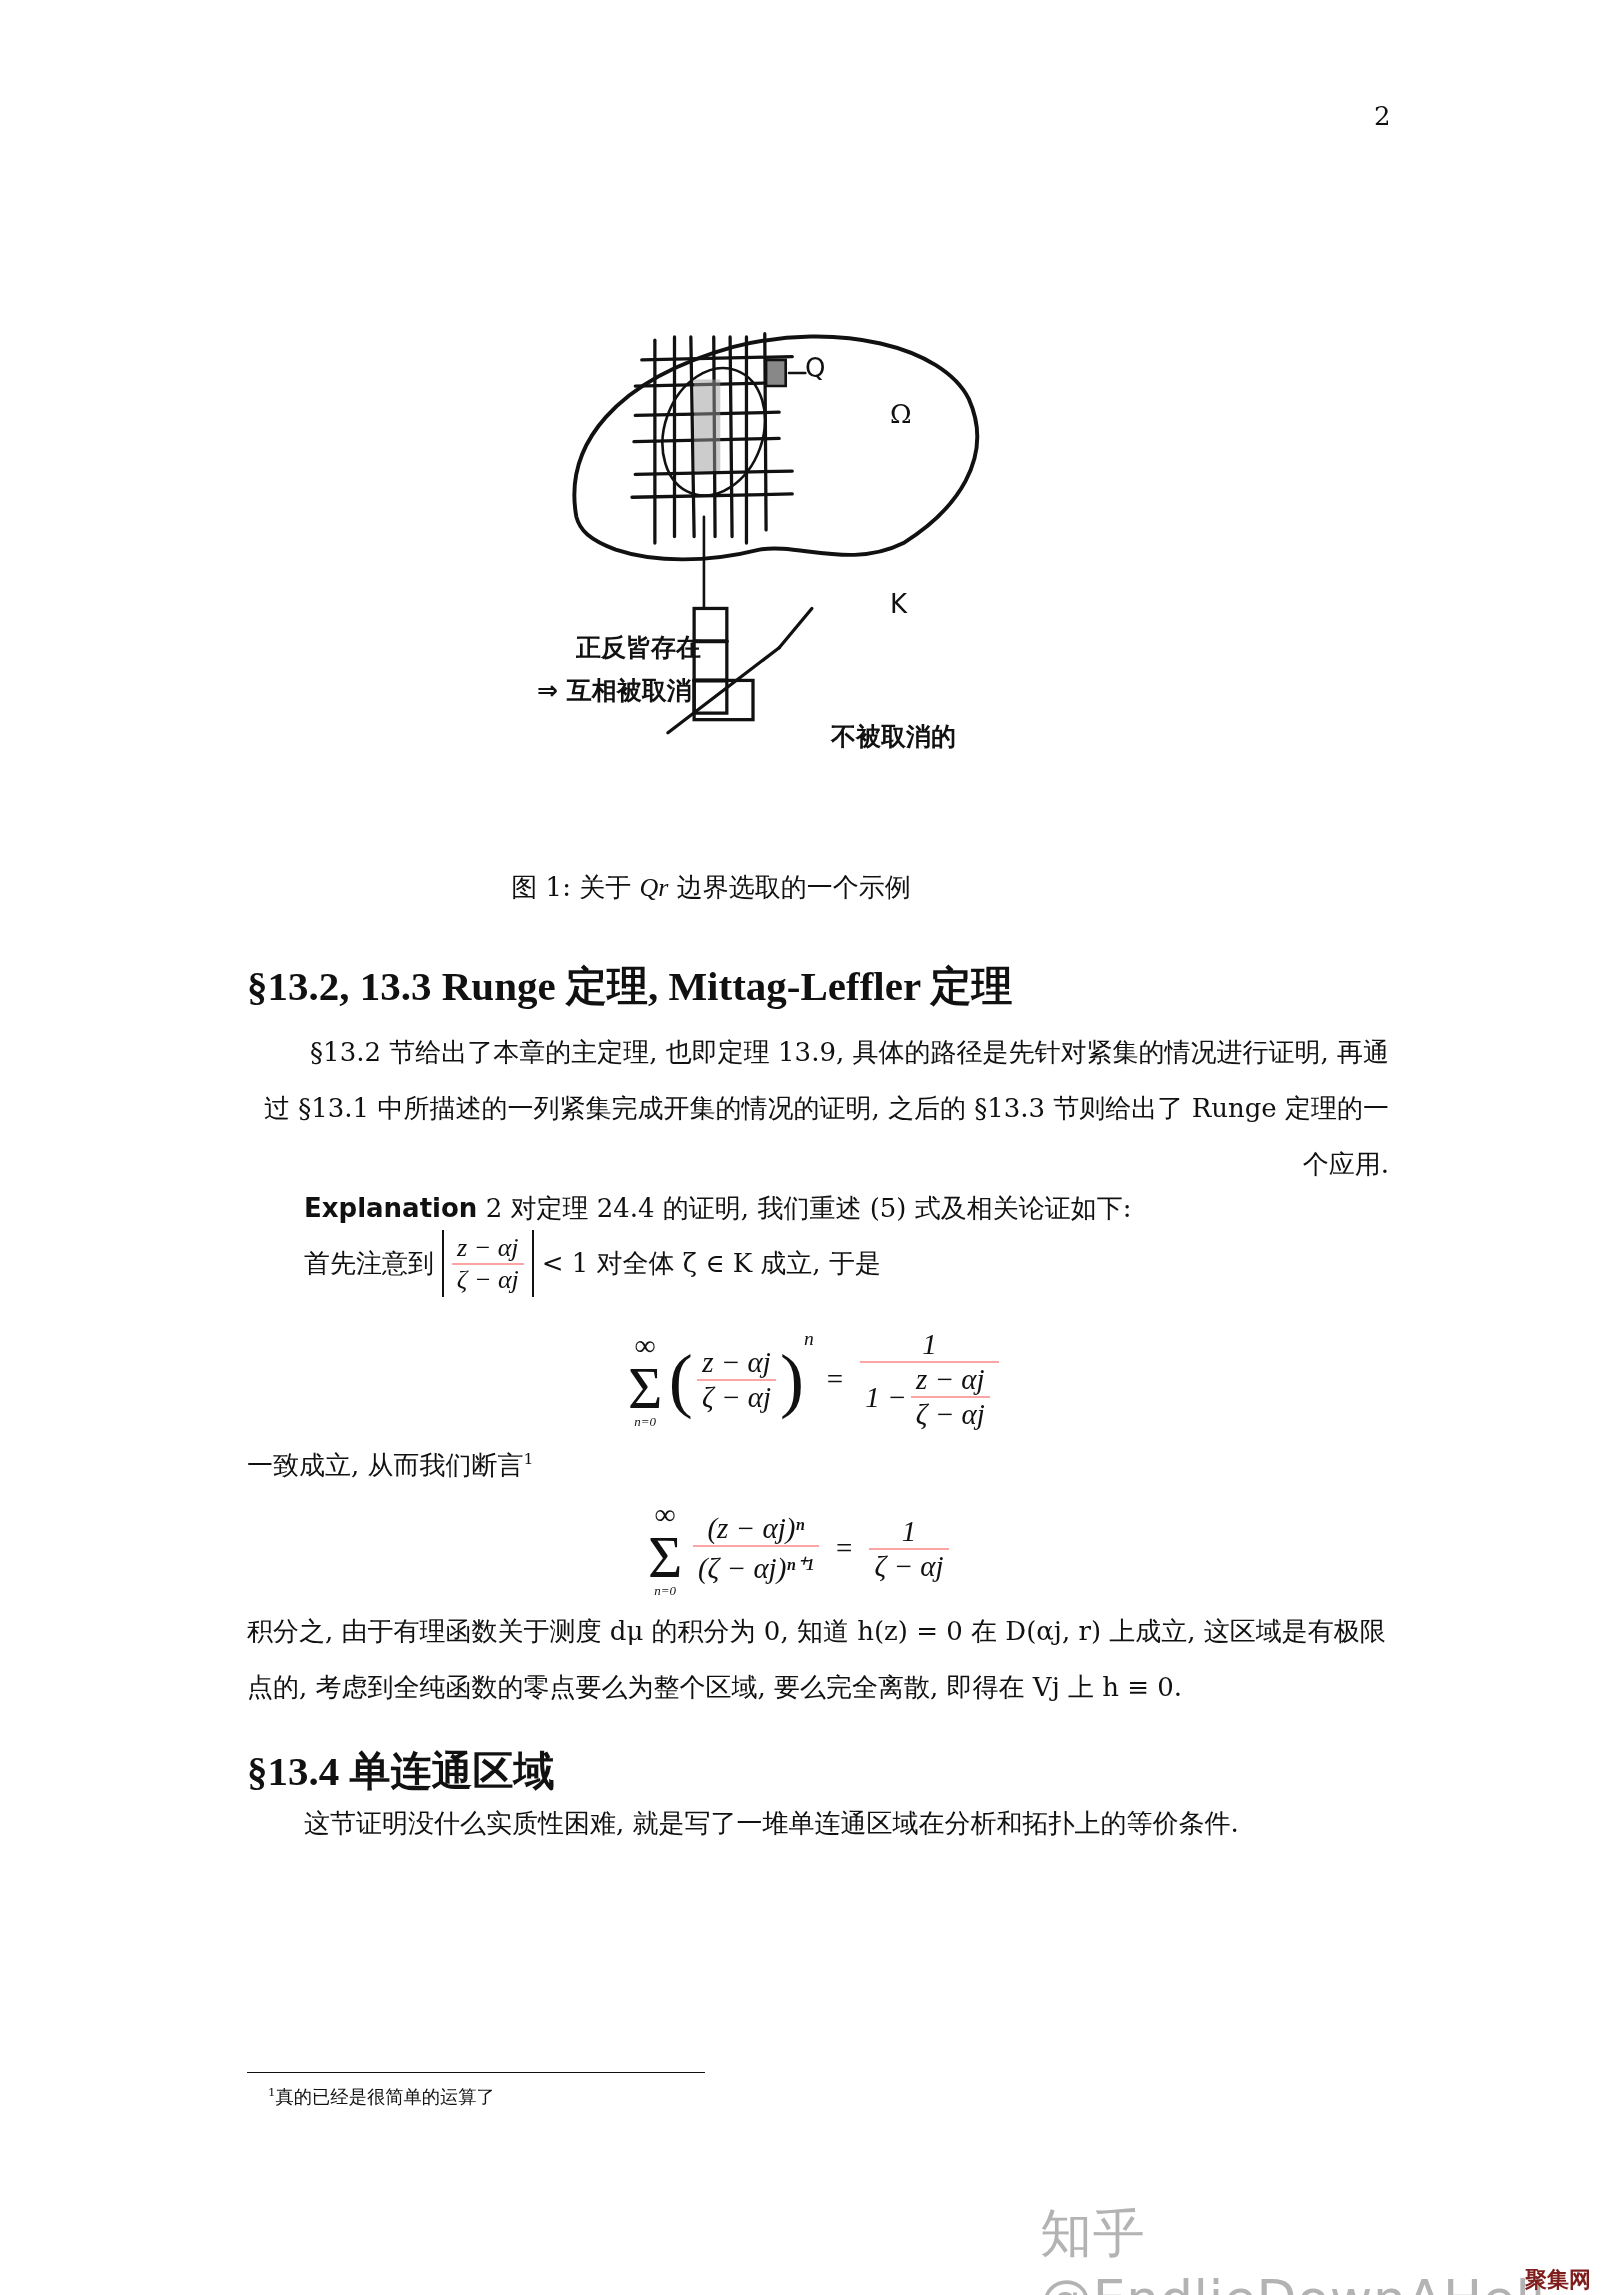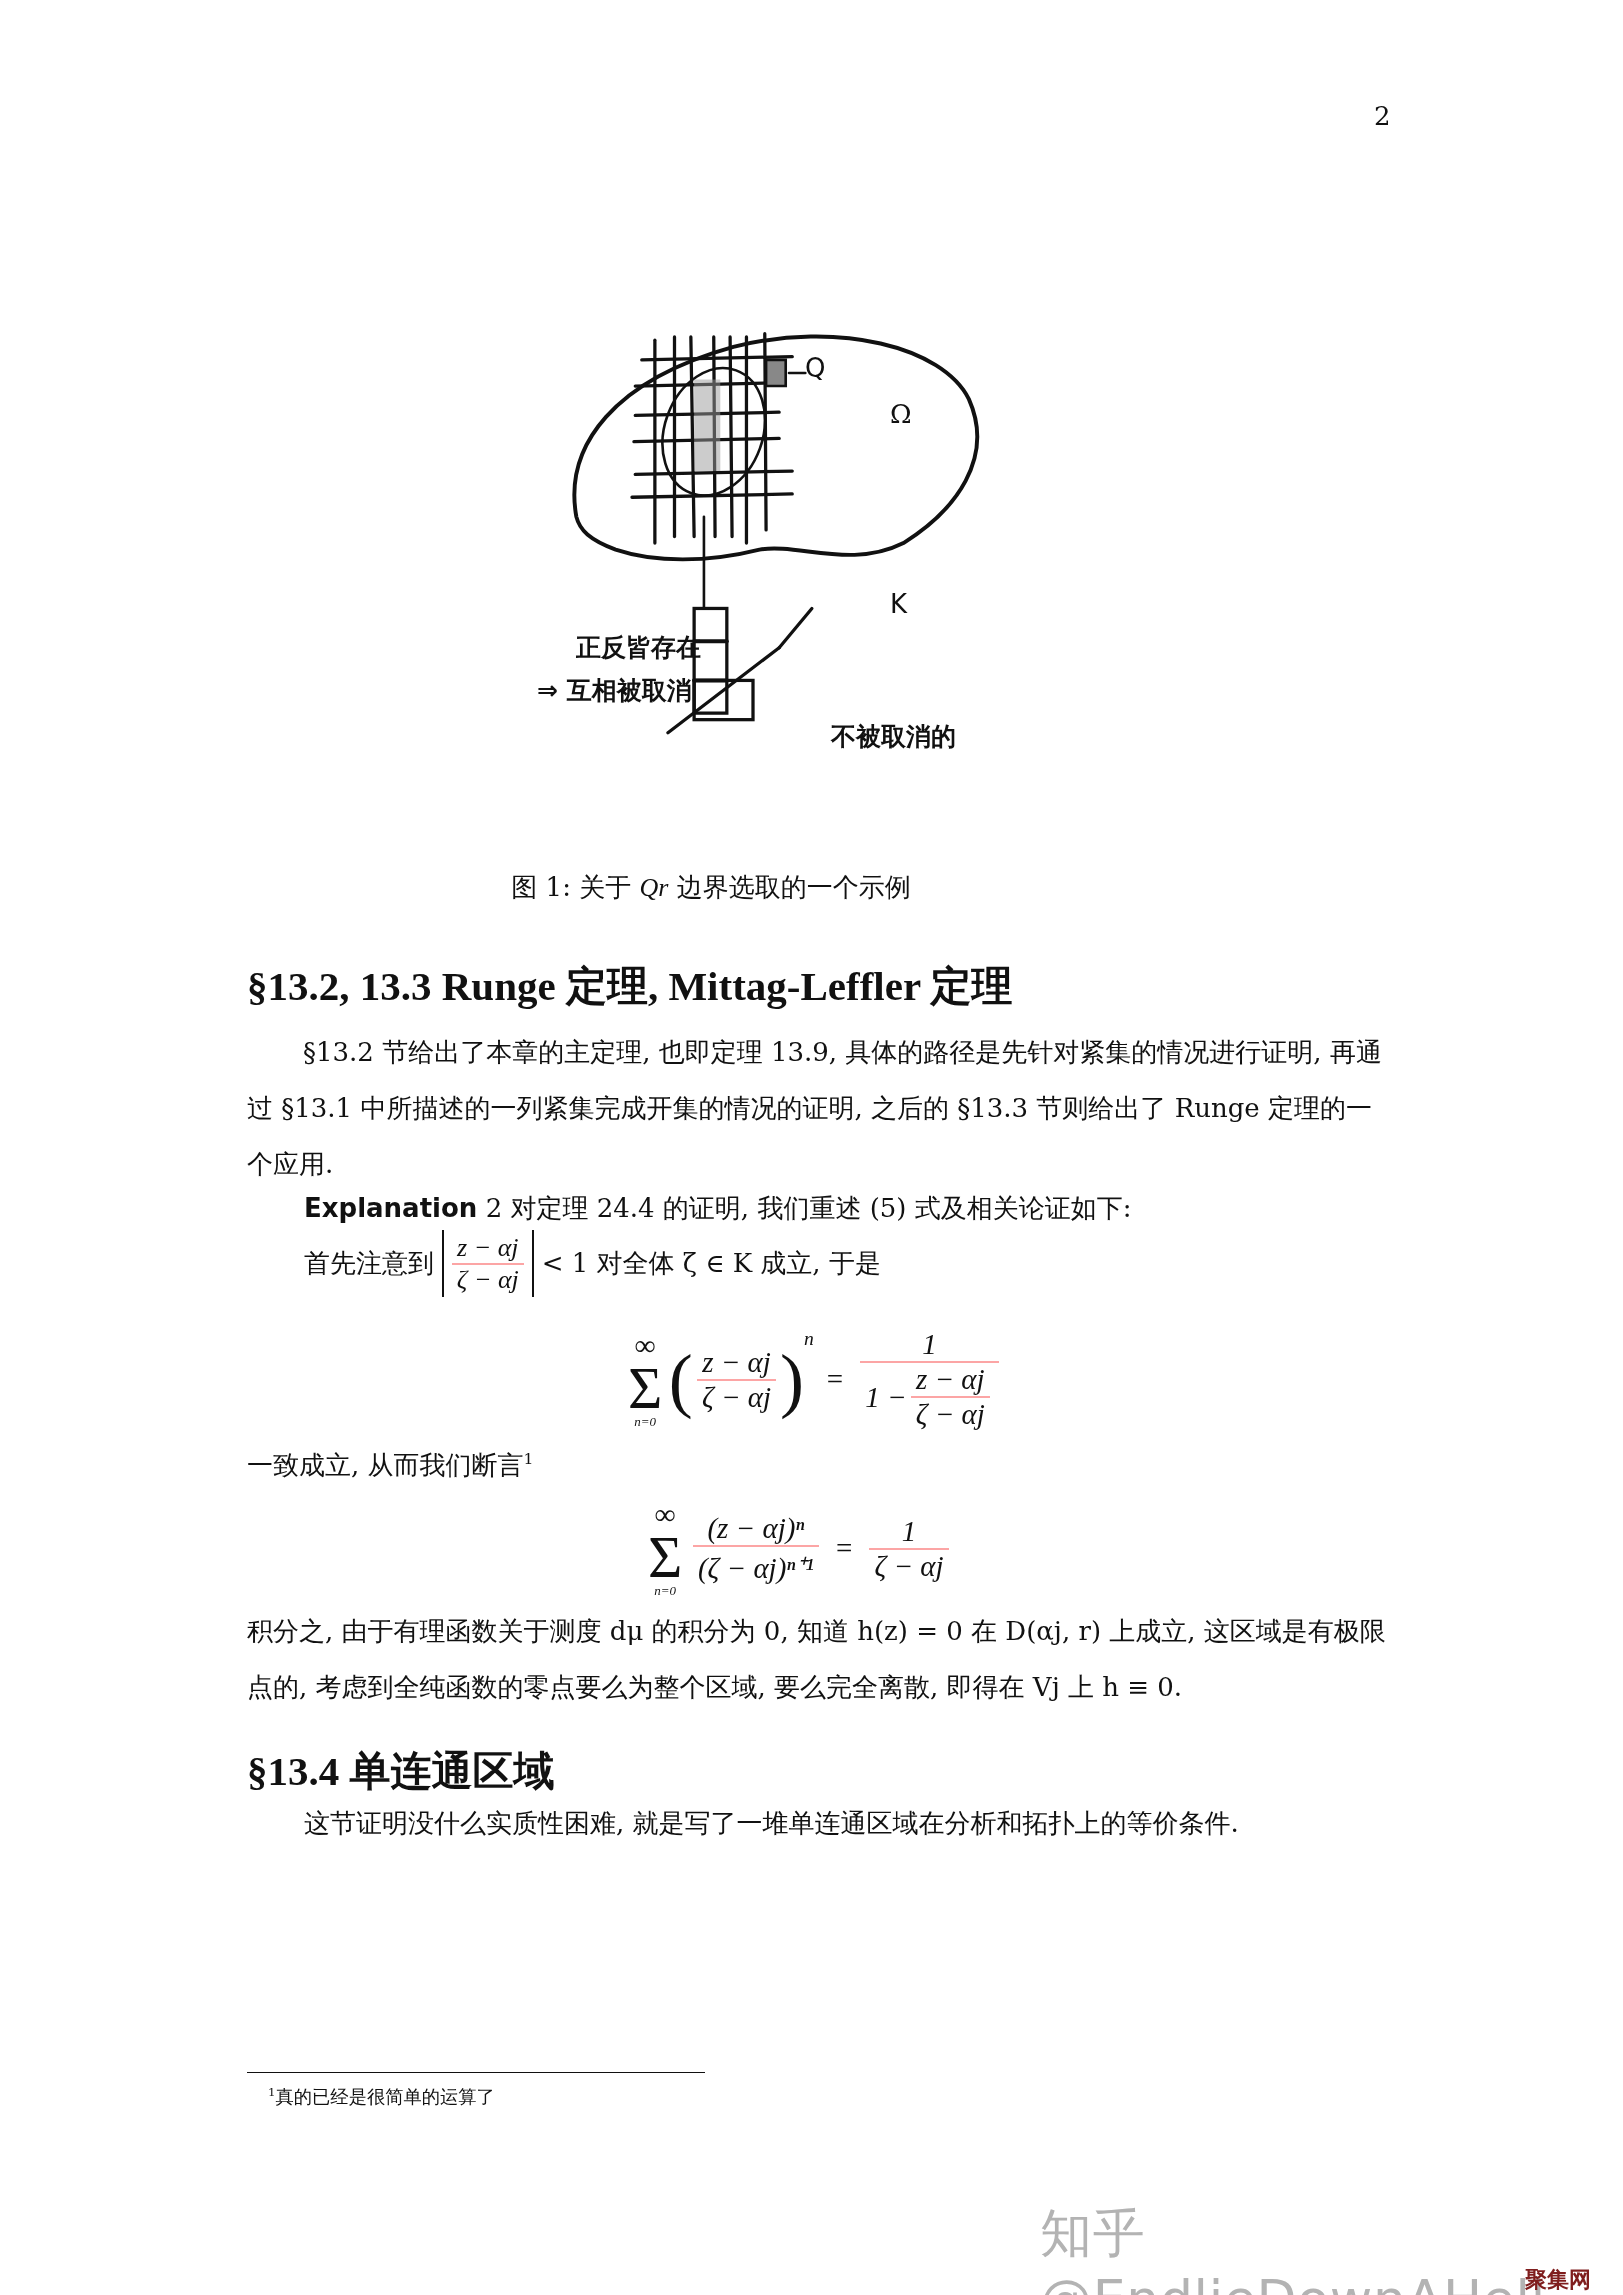--- a/index.html
+++ b/index.html
@@ -7,21 +7,21 @@
          font-family:"DejaVu Serif","Liberation Serif",serif; color:#111; }
   .abs { position:absolute; }
   .page-number { left:1374px; top:101px; font-size:26px; }
   .figure { left:537px; top:301px; width:589px; height:471px; }
   .caption { left:0; width:1422px; top:870px; text-align:center; font-size:26px; }
   .caption i { font-family:"Liberation Serif",serif; }
   h2 { margin:0; font-weight:bold; font-family:"Liberation Serif","DejaVu Serif",serif; }
   .sec1 { left:247px; top:959px; font-size:41px; }
   .para { left:247px; width:1142px; font-size:26px; line-height:56px; }
   .indent { text-indent:56px; }
-  .p1 { top:1024px; }
+  .p1 { top:1024px;text-align:right; }
   .expl { left:304px; top:1191px; font-size:26px; width:1112px; }
   .expl b { font-family:"DejaVu Sans","Liberation Sans",sans-serif; }
   .line2 { left:304px; top:1230px; font-size:26px; display:flex; align-items:center; }
   .frac { display:inline-flex; flex-direction:column; align-items:center; font-style:italic;
           font-family:"Liberation Serif",serif; margin:0 3.9px; }
   .frac .num { padding:0 5.2px; }
   .frac .den { border-top:2px solid #fca5a5; padding:0 5.2px; }
   .absbar { border-left:2px solid #111; border-right:2px solid #111; padding:2.6px 3.9px; display:inline-flex; margin:0 7.9px; }
   .eq { font-family:"Liberation Serif",serif; font-size:29px; display:flex; align-items:center; }
   .sum { display:inline-flex; flex-direction:column; align-items:center; margin-right:6.5px; font-style:italic; }

